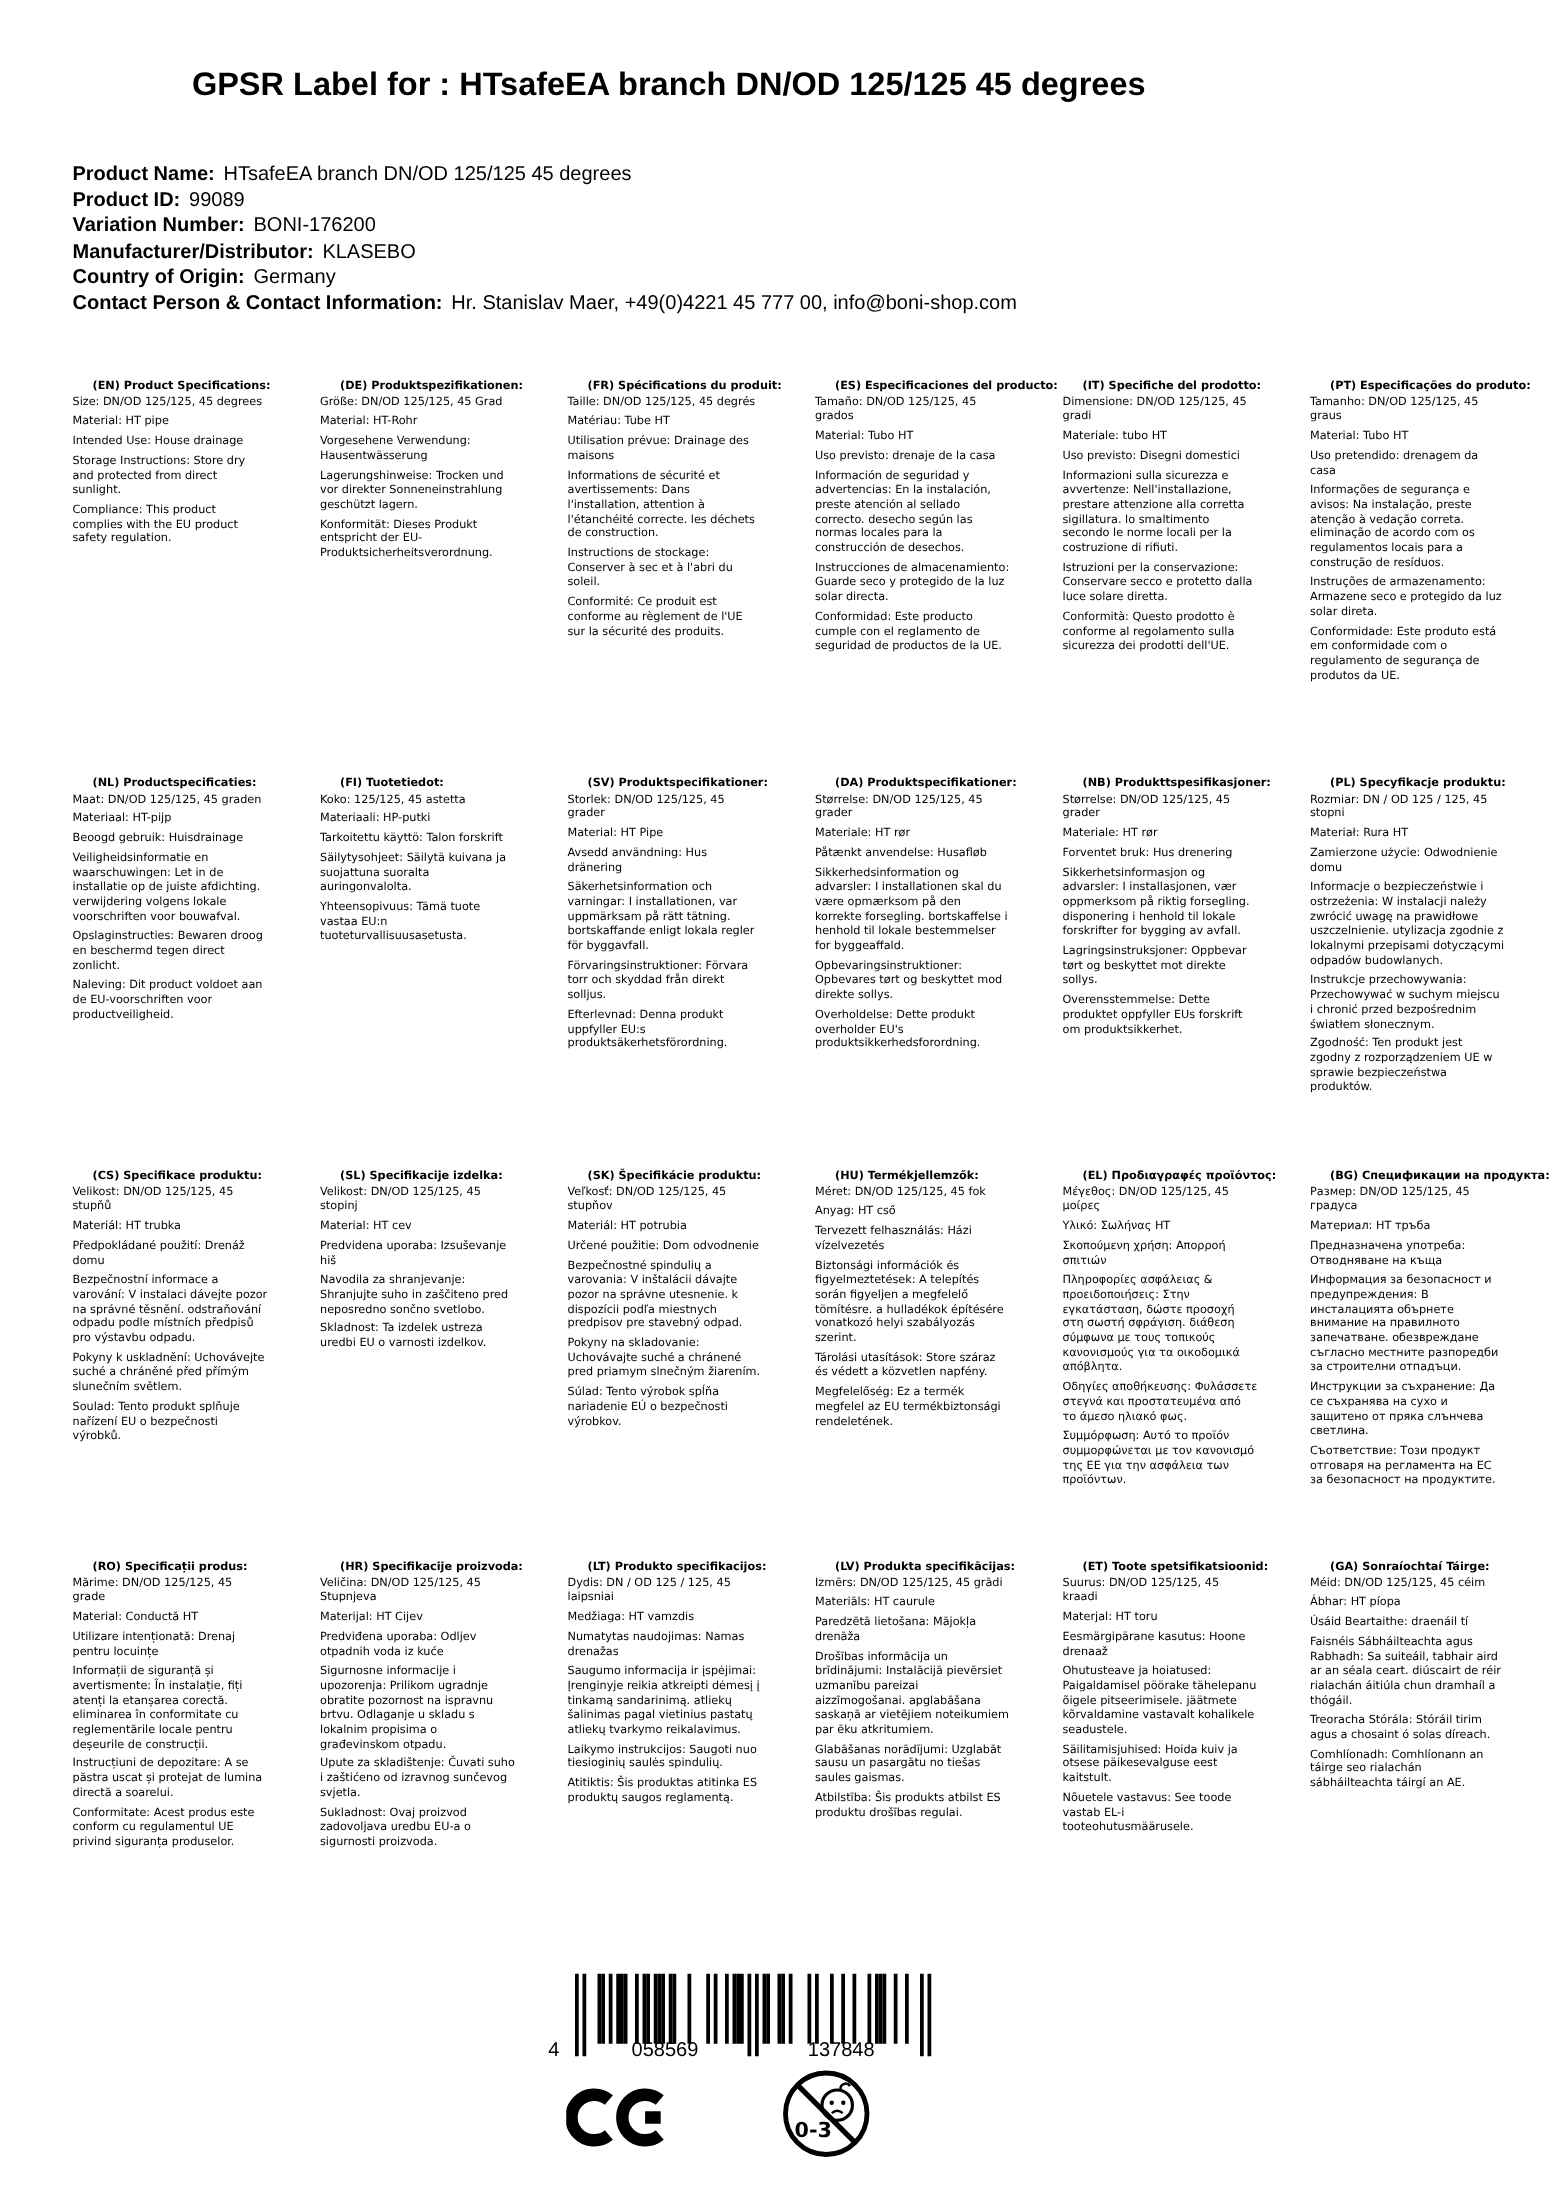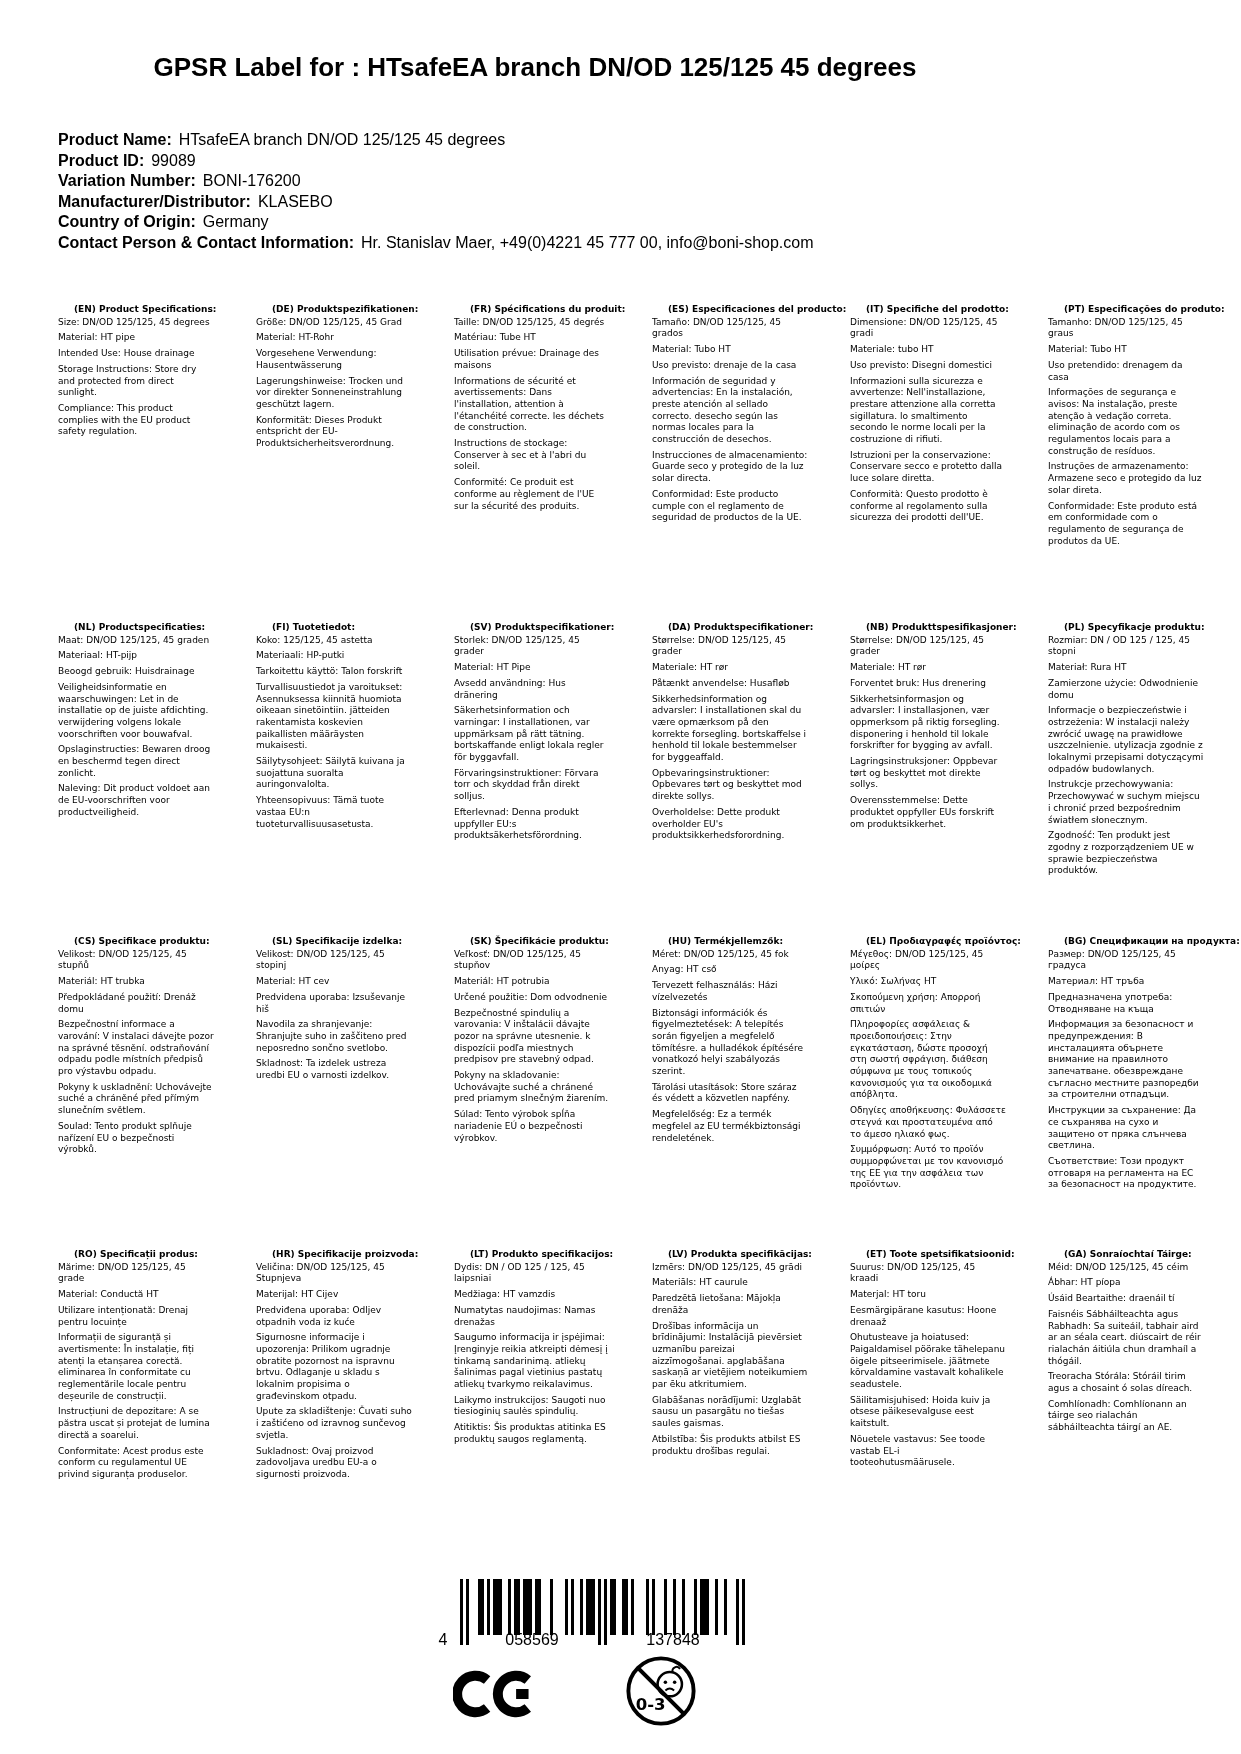--- a/index.html
+++ b/index.html
@@ -182,21 +182,20 @@
       <p class="spec-item">Beoogd gebruik: Huisdrainage</p>
       <p class="spec-item">Veiligheidsinformatie en waarschuwingen: Let in de installatie op de juiste afdichting. verwijdering volgens lokale voorschriften voor bouwafval.</p>
       <p class="spec-item">Opslaginstructies: Bewaren droog en beschermd tegen direct zonlicht.</p>
       <p class="spec-item">Naleving: Dit product voldoet aan de EU-voorschriften voor productveiligheid.</p>
     </div>
     <div class="spec-block">
       <div class="spec-header">(FI) Tuotetiedot:</div>
       <p class="spec-item">Koko: 125/125, 45 astetta</p>
       <p class="spec-item">Materiaali: HP-putki</p>
       <p class="spec-item">Tarkoitettu käyttö: Talon forskrift</p>
-      <p class="spec-item">Turvallisuustiedot ja varoitukset: Asennuksessa kiinnitä huomiota oikeaan sinetöintiin. jätteiden rakentamista koskevien paikallisten määräysten mukaisesti.</p>
       <p class="spec-item">Säilytysohjeet: Säilytä kuivana ja suojattuna suoralta auringonvalolta.</p>
       <p class="spec-item">Yhteensopivuus: Tämä tuote vastaa EU:n tuoteturvallisuusasetusta.</p>
     </div>
     <div class="spec-block">
       <div class="spec-header">(SV) Produktspecifikationer:</div>
       <p class="spec-item">Storlek: DN/OD 125/125, 45 grader</p>
       <p class="spec-item">Material: HT Pipe</p>
       <p class="spec-item">Avsedd användning: Hus dränering</p>
       <p class="spec-item">Säkerhetsinformation och varningar: I installationen, var uppmärksam på rätt tätning. bortskaffande enligt lokala regler för byggavfall.</p>
       <p class="spec-item">Förvaringsinstruktioner: Förvara torr och skyddad från direkt solljus.</p>

